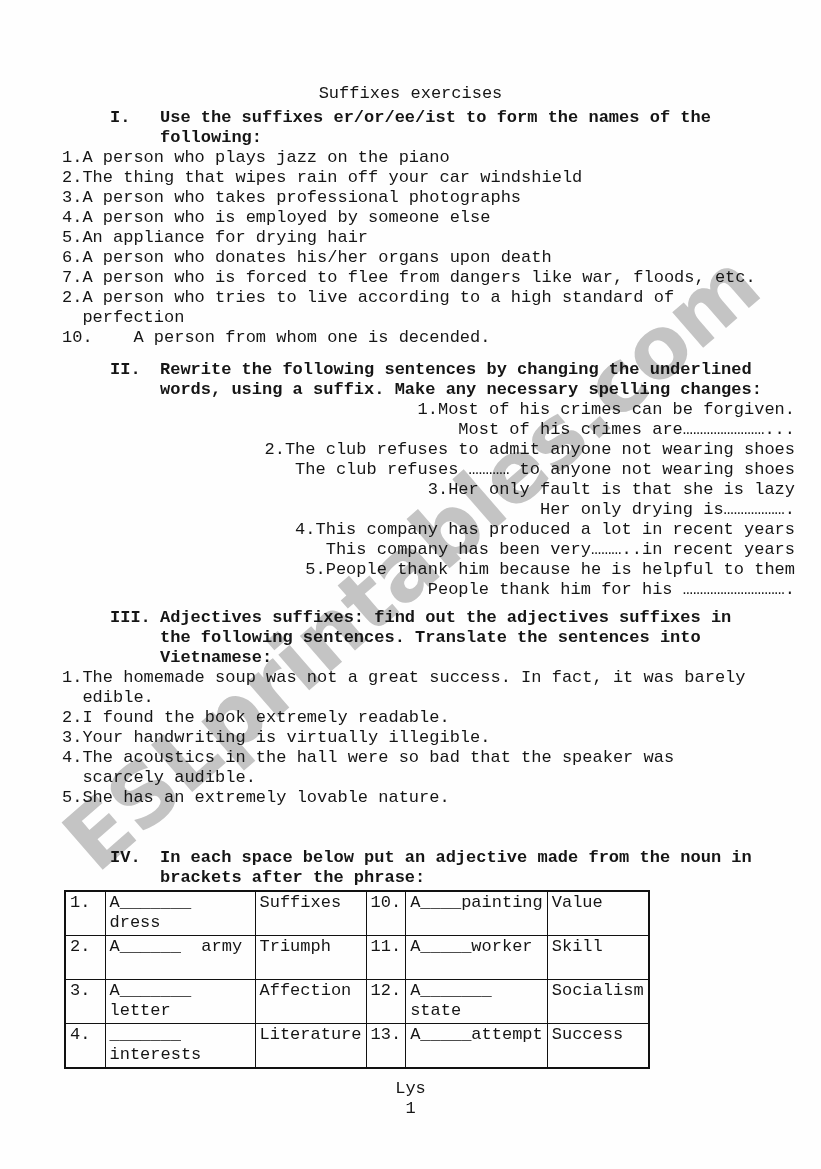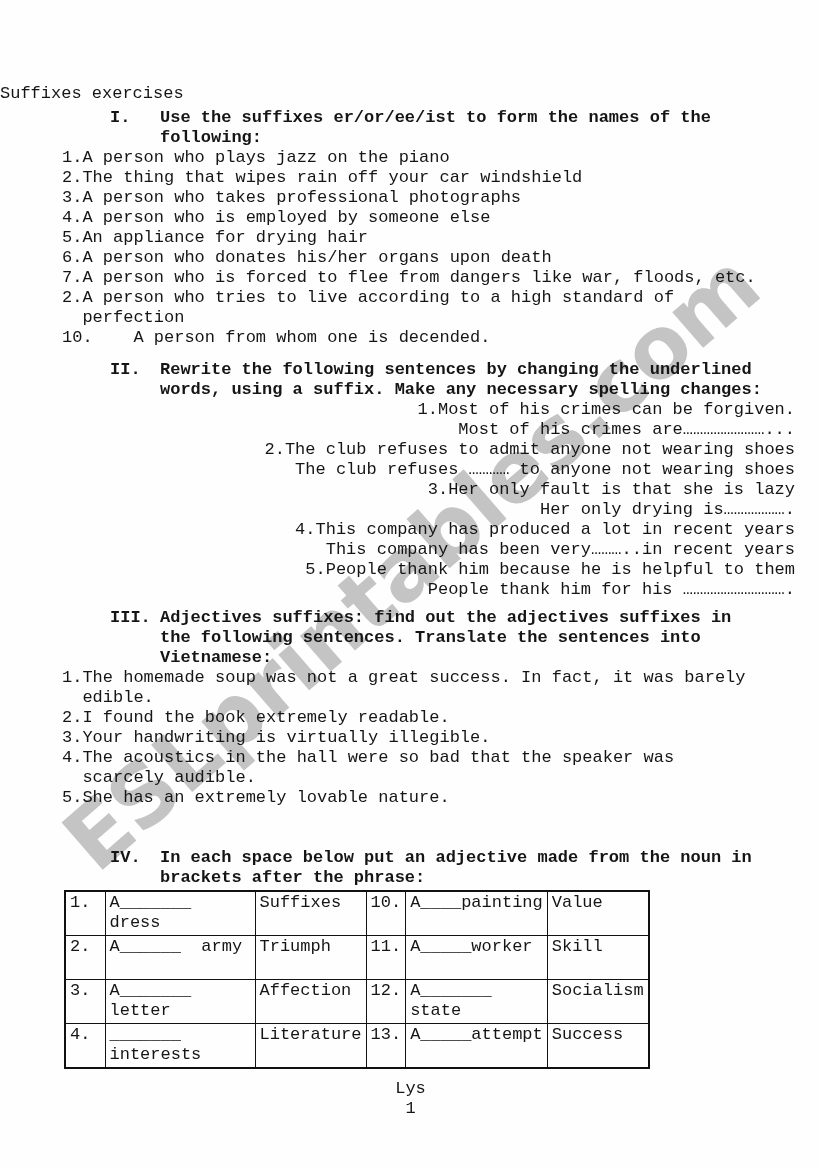--- a/index.html
+++ b/index.html
@@ -25,21 +25,21 @@
     font-weight: bold;
     font-size: 86px;
     letter-spacing: -1px;
     color: rgba(148, 148, 148, 0.55);
     white-space: nowrap;
     z-index: 0;
     pointer-events: none;
   }
   .content { position: relative; z-index: 1; }
   .pre { white-space: pre-wrap; overflow-wrap: break-word; }
-  .title { }
+  .title { text-align: center; }
   .body-indent { padding-left: 62px; padding-right: 26px; }
   .heading {
     display: flex;
     padding-left: 48px;
     font-weight: bold;
   }
   .heading .num { flex: none; width: 50px; }
   .h1 { margin-top: 4px; }
   .h2 { margin-top: 12px; }
   .h3 { margin-top: 8px; }

